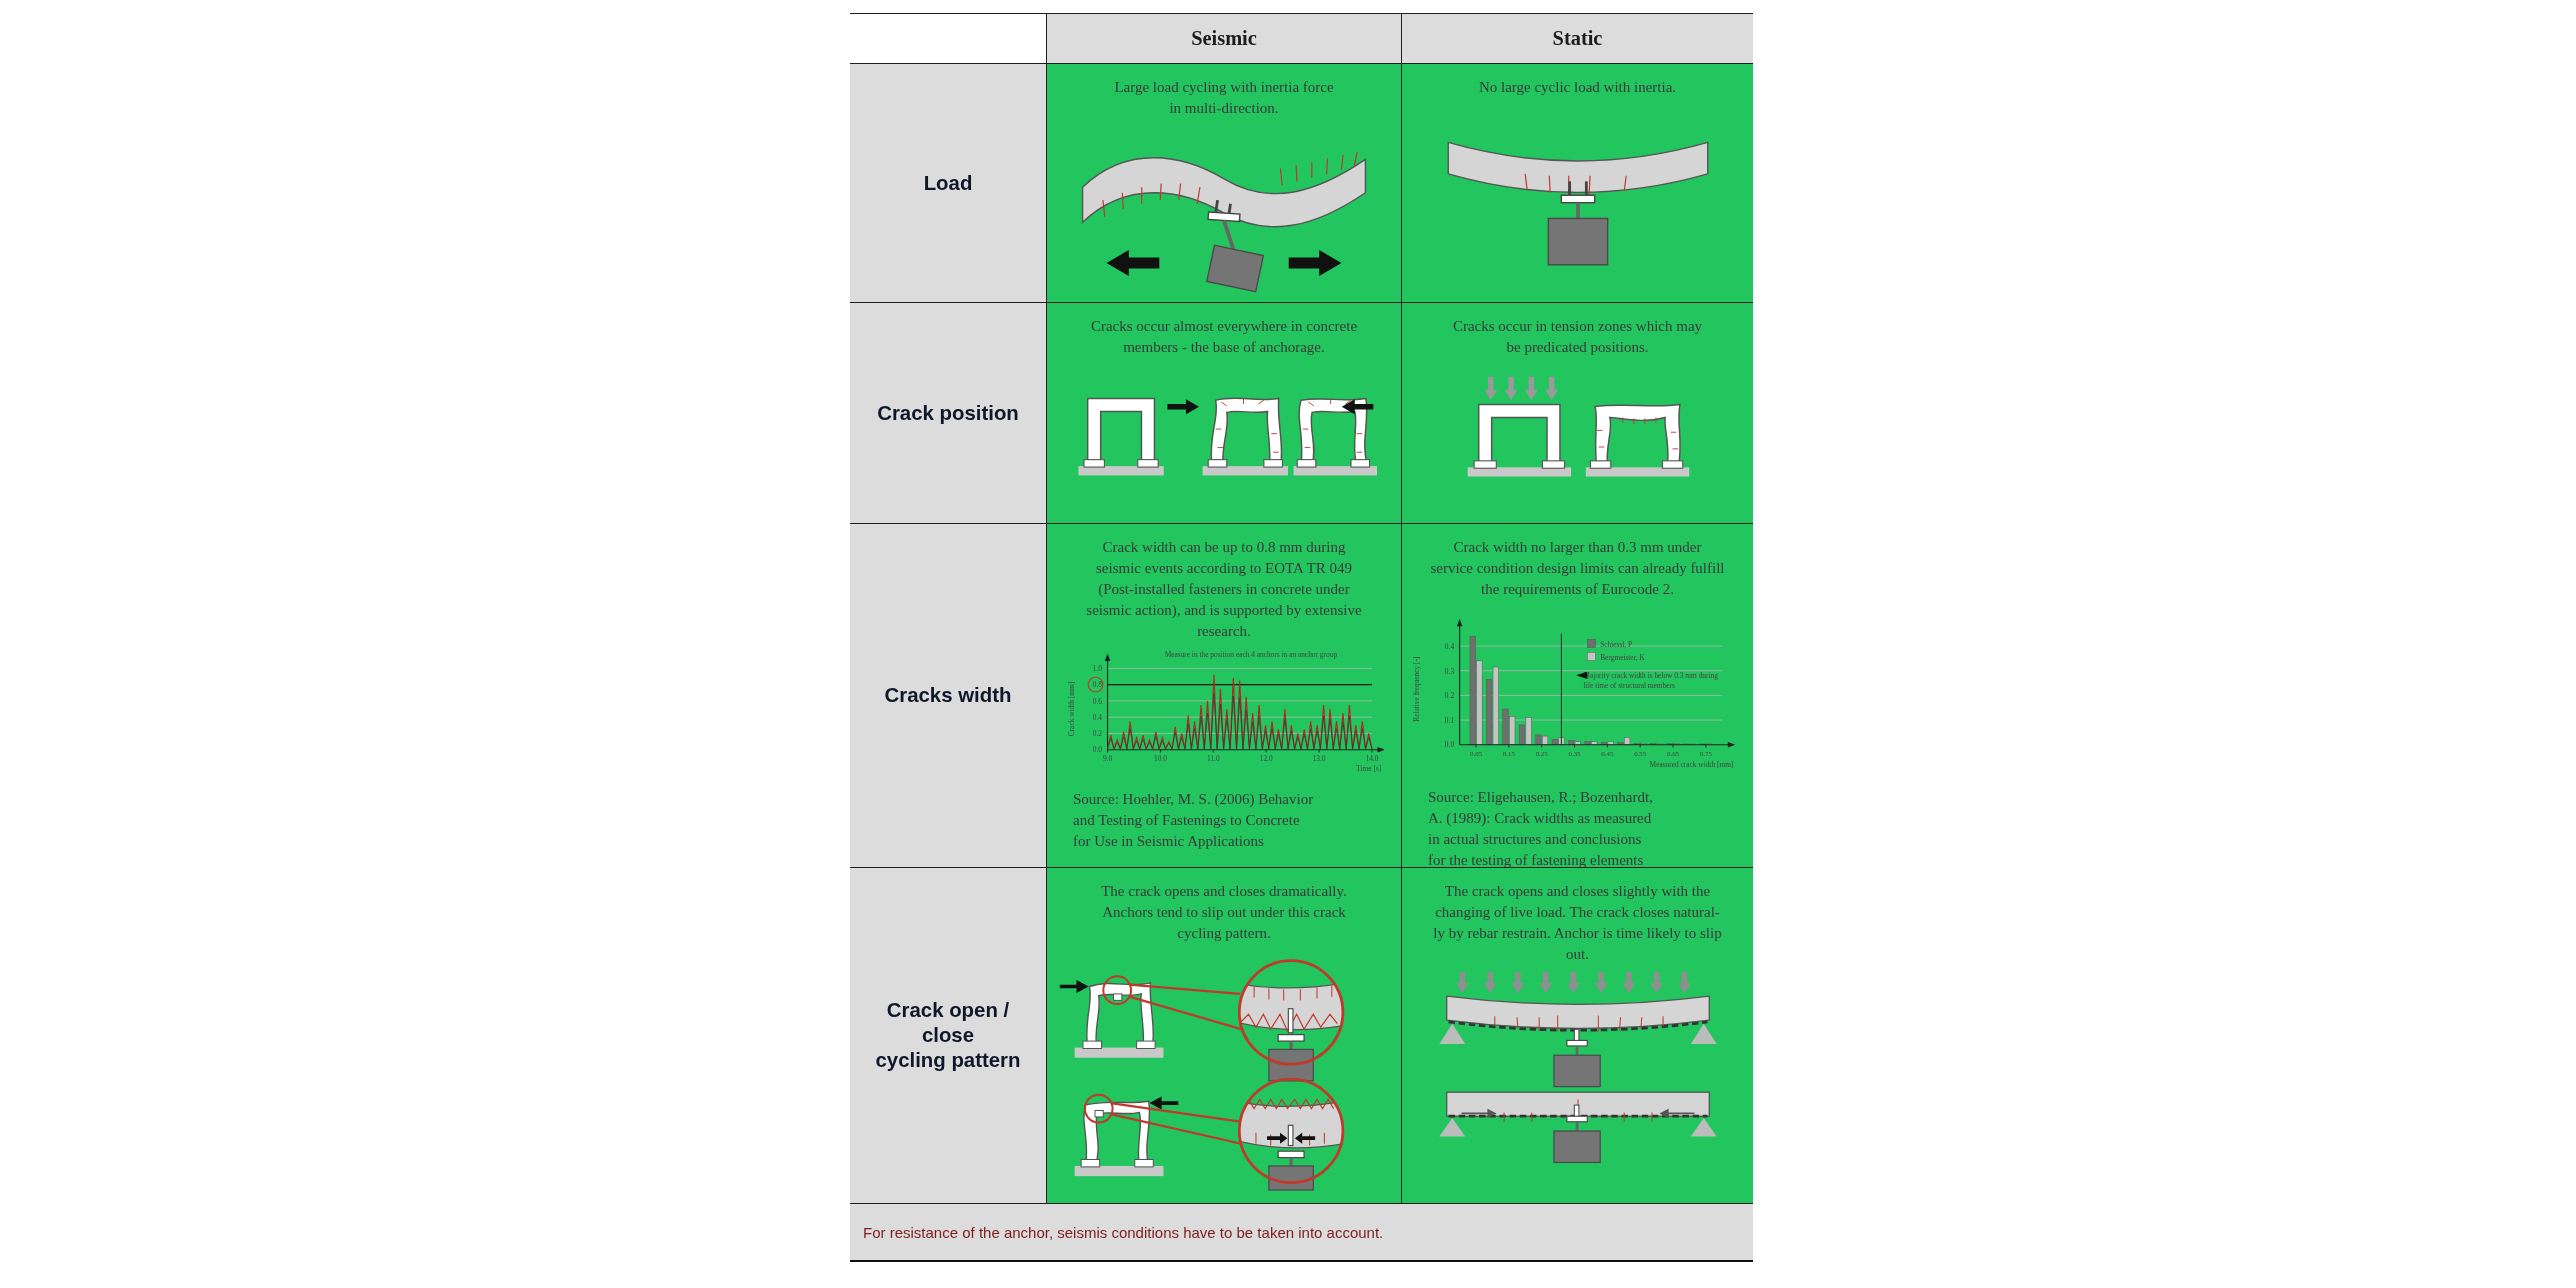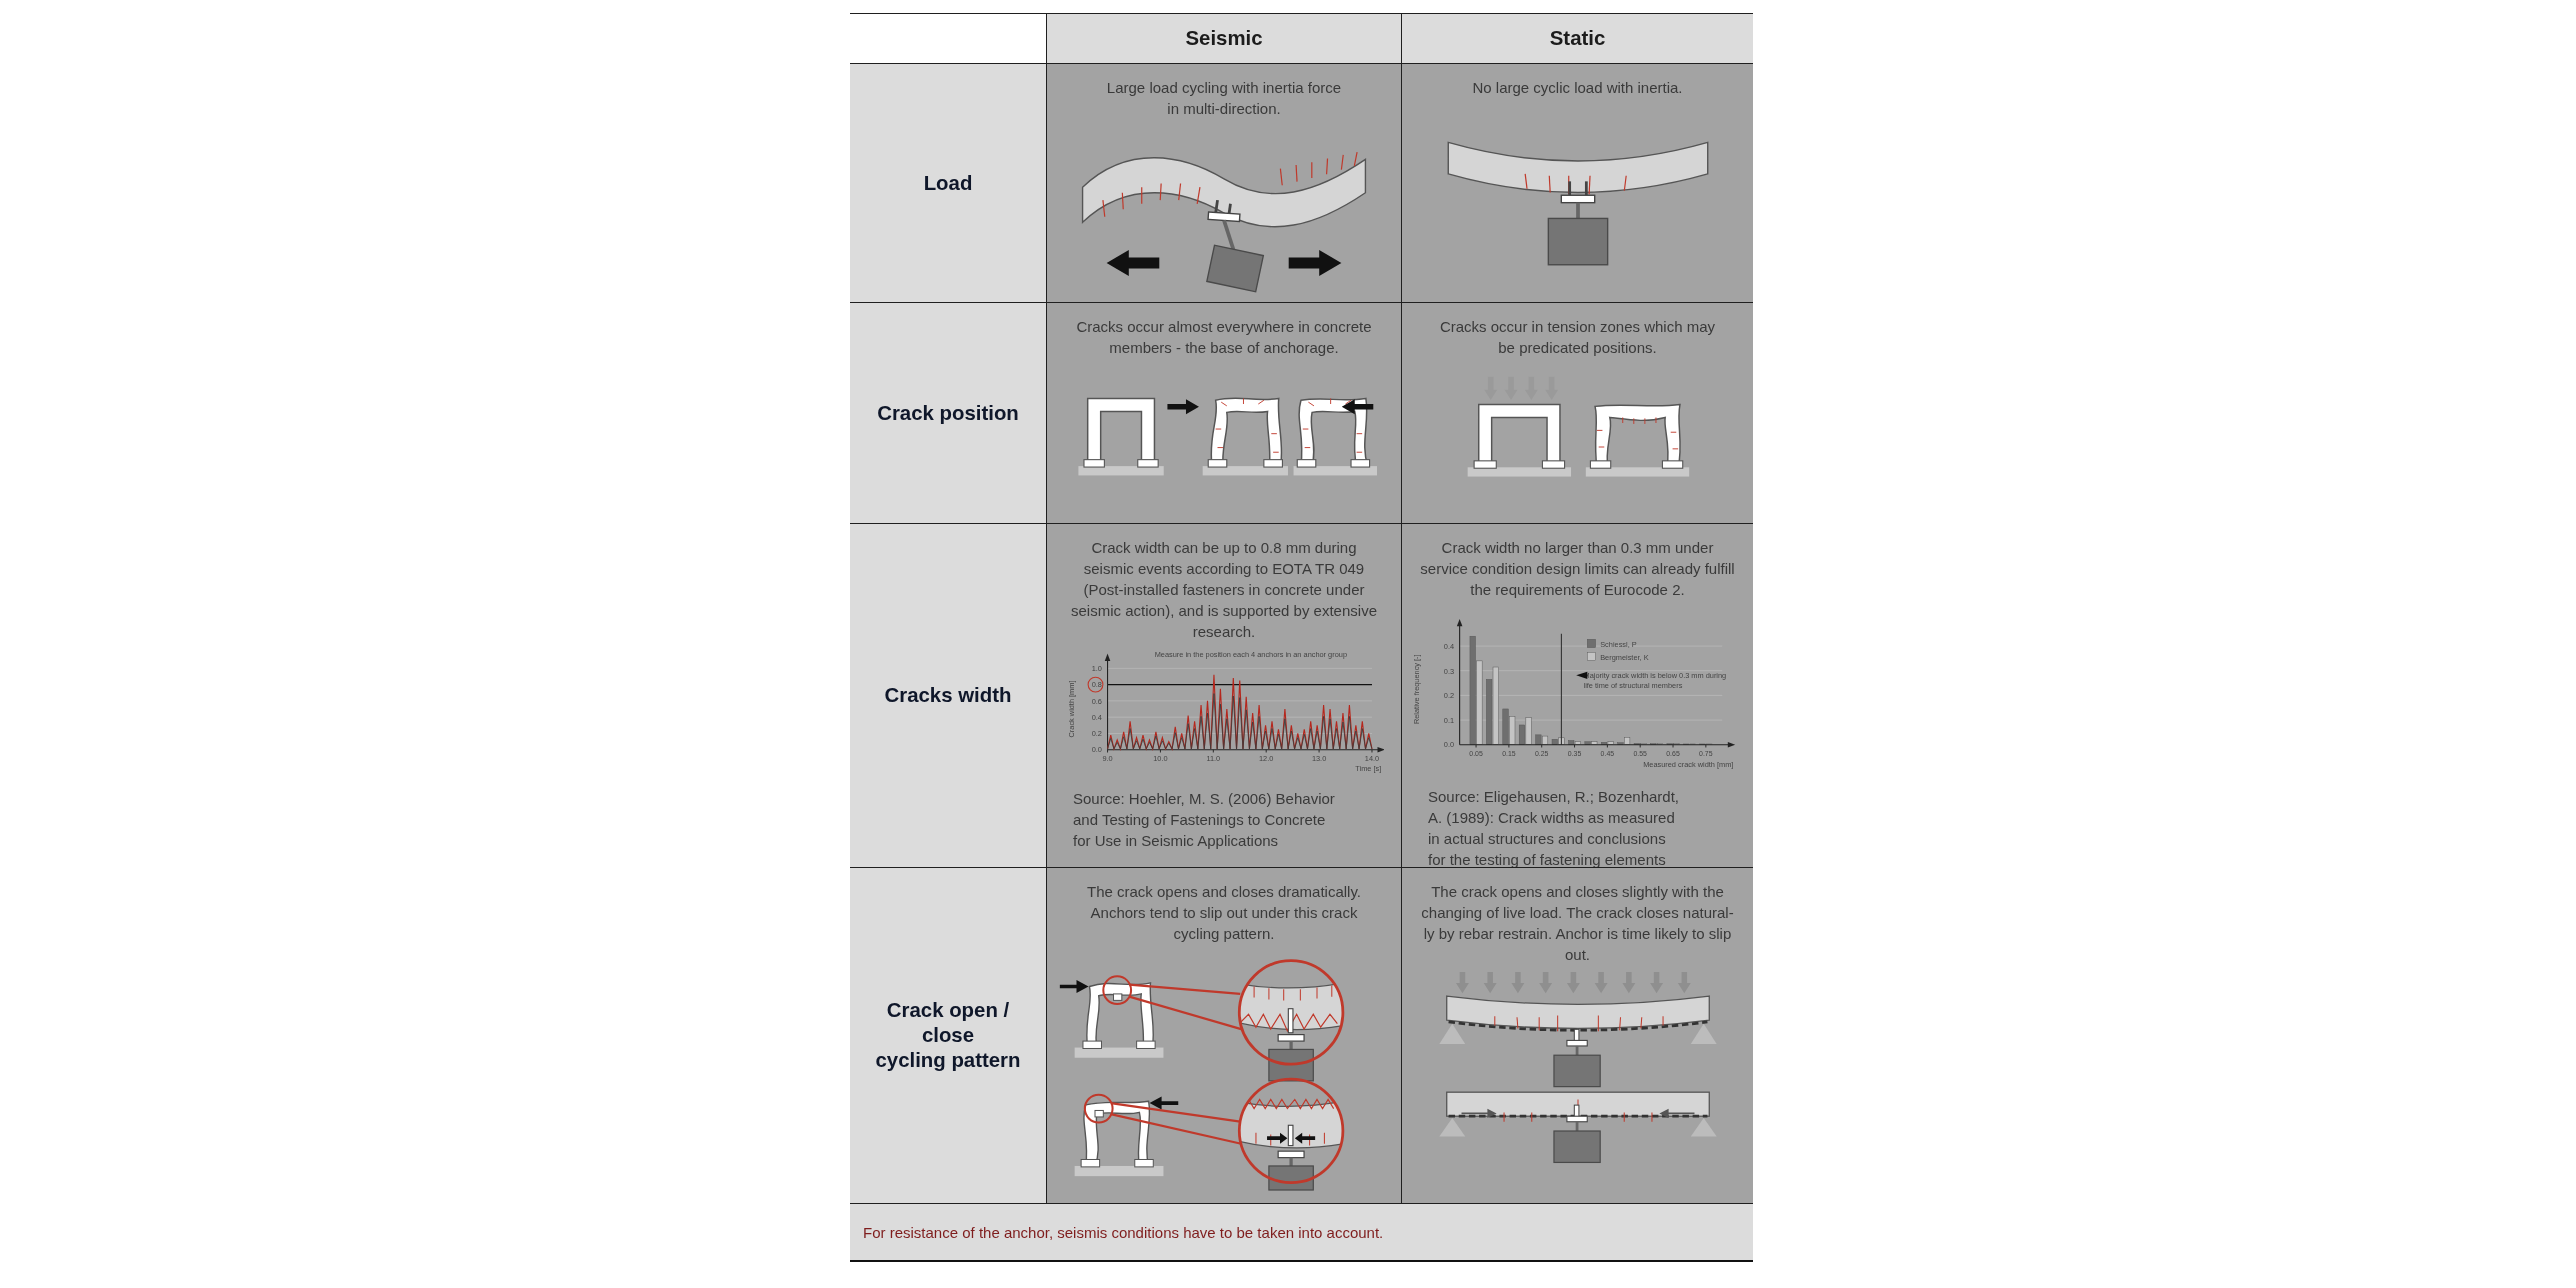--- a/index.html
+++ b/index.html
@@ -11,22 +11,22 @@
   }
   .doc { position:absolute; left:850px; top:13px; width:903px; }
 
   .trow { display:grid; grid-template-columns:196px 355px 352px; border-top:1.9px solid #1f1f1f; }
   .r-head  { height:50px; }
   .r-load  { height:239px; }
   .r-pos   { height:221px; }
   .r-width { height:344px; }
   .r-open  { height:336px; }
 
-  .cell { background:#a3a3a3; overflow:hidden; }
-  .c2, .c3 { border-left:1.9px solid #1f1f1f; }
+  .cell { background:#22c55e; overflow:hidden; }
+  .c2, .c3 { border-left:1.9px solid #1f1f1f;font-family:Liberation Serif, serif; }
 
   .labelcell {
     background:#dcdcdc; display:flex; align-items:center; justify-content:center;
     font-weight:bold; font-size:20.4px; line-height:25px; color:#0f172a;
     text-align:center; white-space:pre-line;
   }
   .headcell {
     background:#dcdcdc; display:flex; align-items:center; justify-content:center;
     font-weight:bold; font-size:20.4px; color:#1c1c1c;
   }

